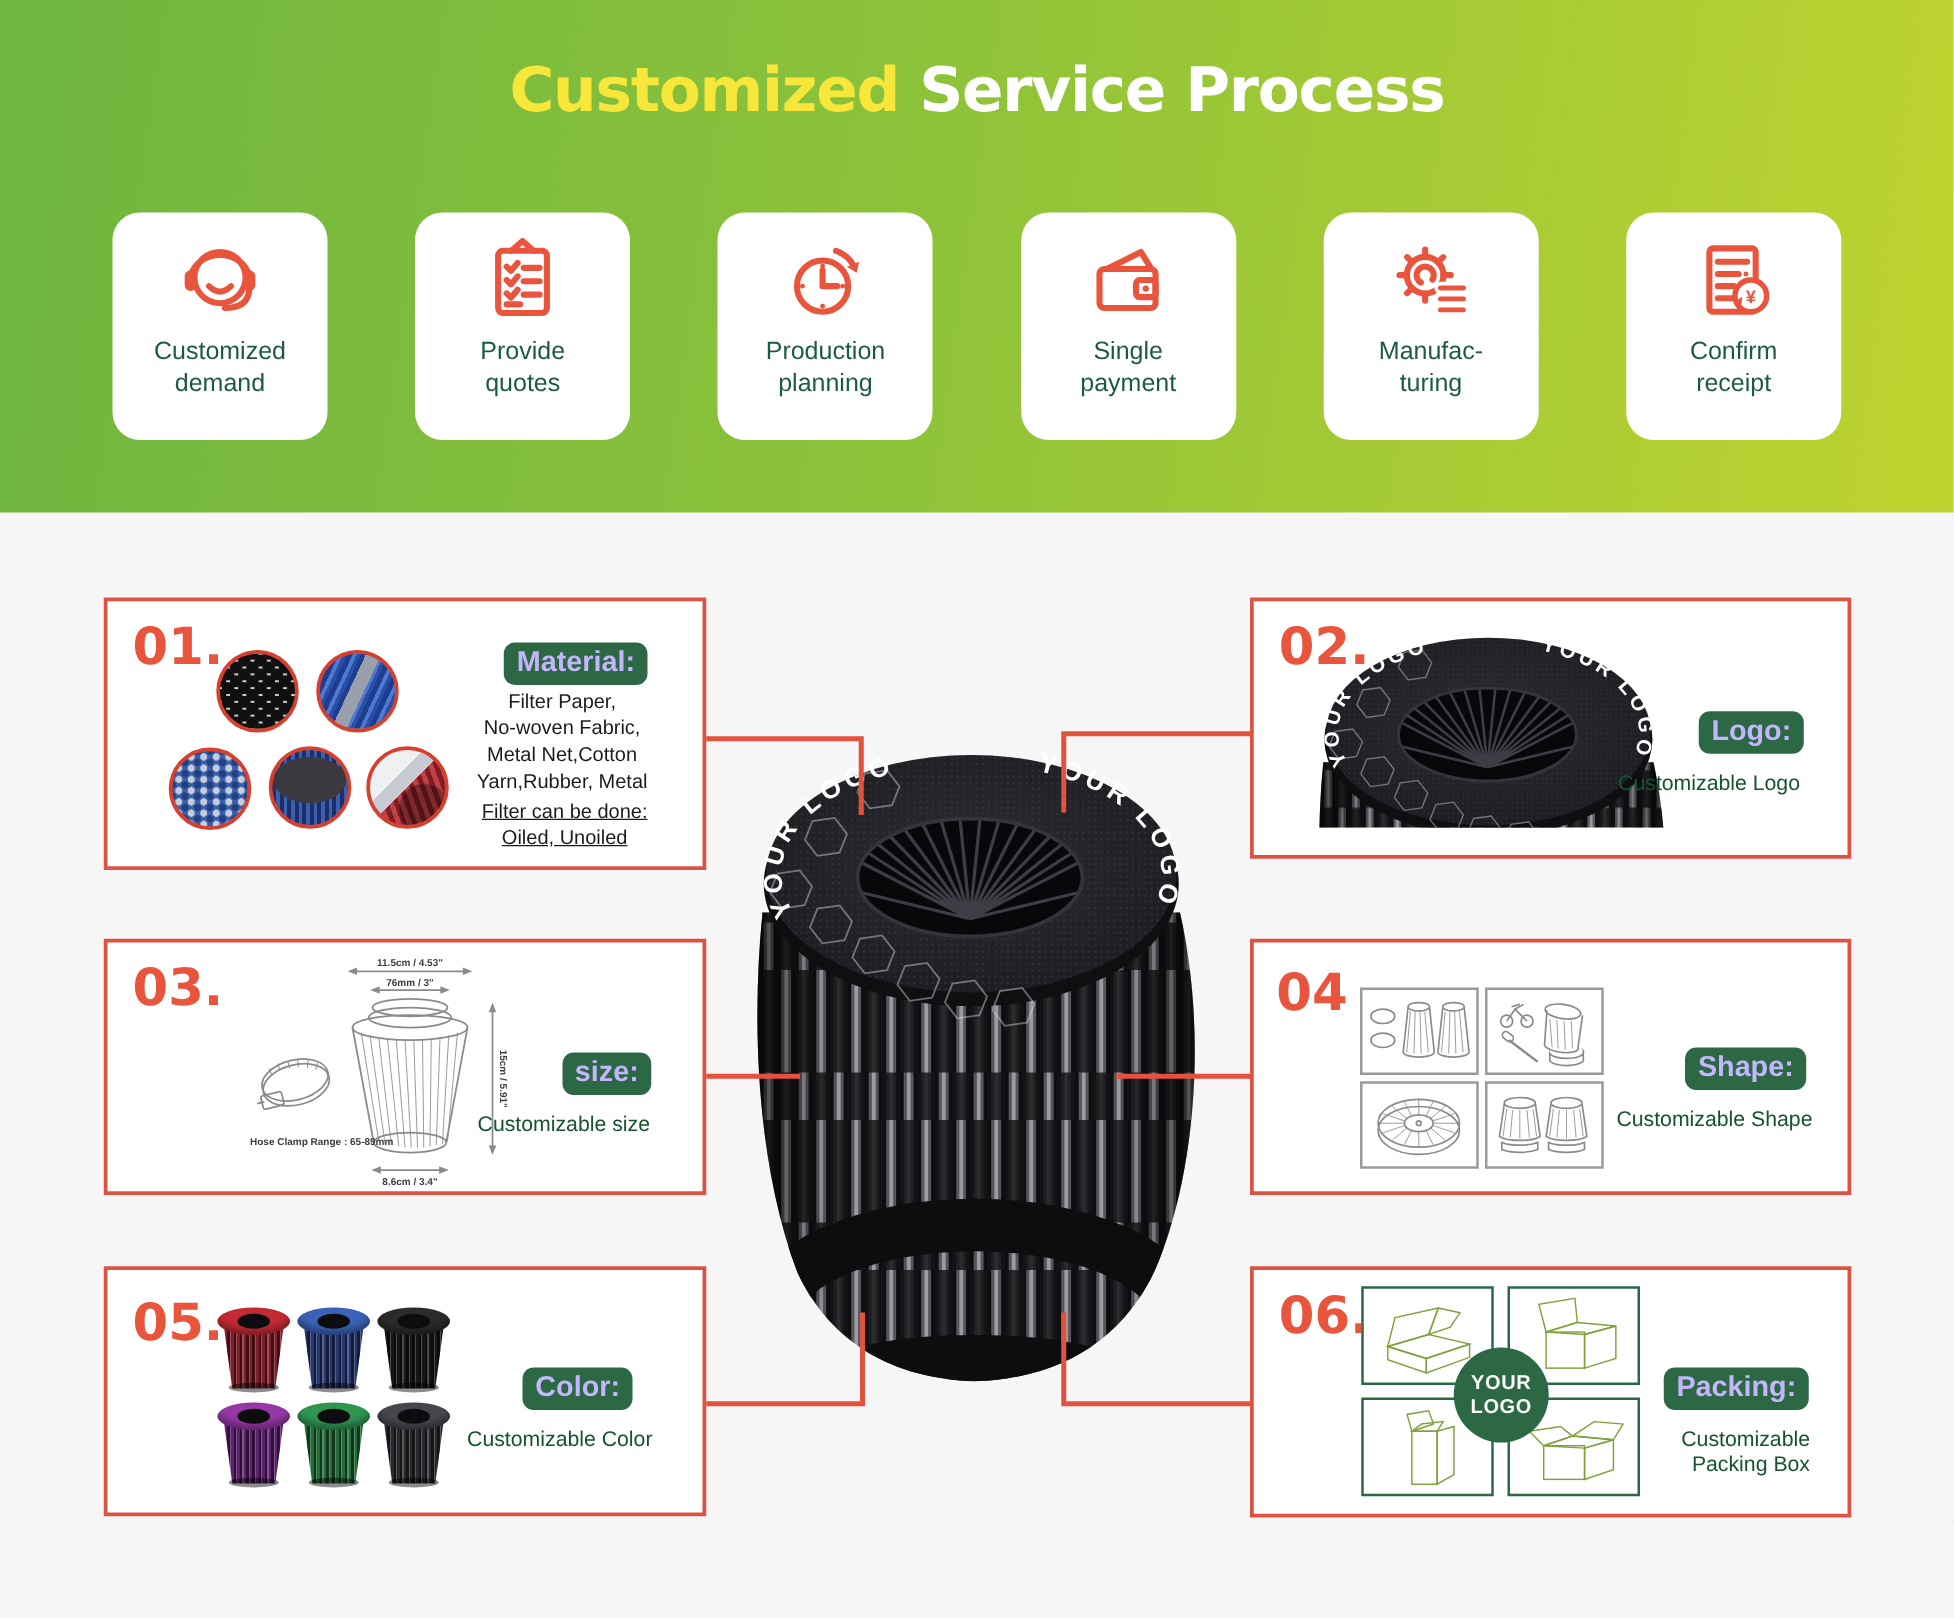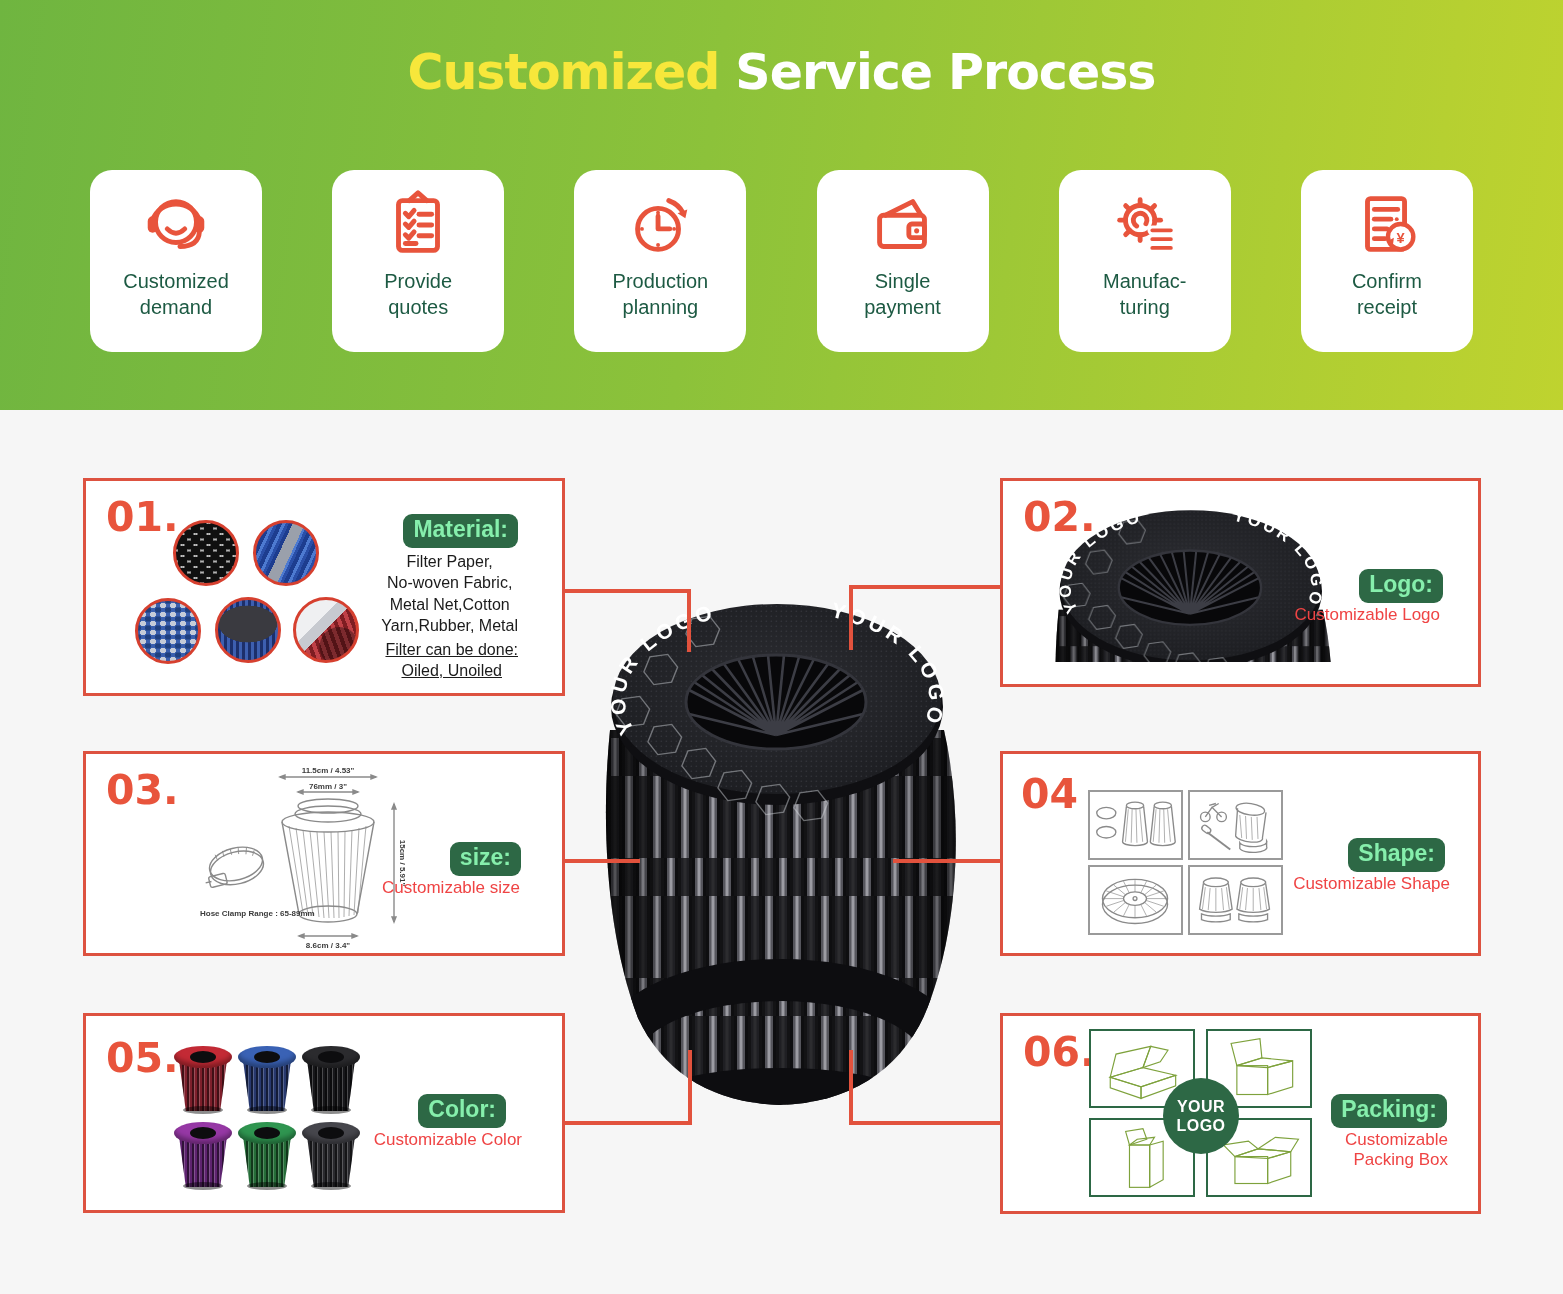--- a/index.html
+++ b/index.html
@@ -16,23 +16,23 @@
   .step-card{width:172px;height:182px;background:#ffffff;border-radius:22px;
              display:flex;flex-direction:column;align-items:center;}
   .step-card svg{margin-top:16px;width:78px;height:78px;}
   .step-label{margin-top:4px;text-align:center;font-size:20px;line-height:1.3;color:#1d5a43;}
   .ic{stroke:#e8543c;fill:none;stroke-width:5;stroke-linecap:round;stroke-linejoin:round;}
   .icf{fill:#e8543c;stroke:none;}
   
   .sbox{position:absolute;background:#ffffff;border:3px solid #dd5240;box-sizing:border-box;}
   .num{position:absolute;left:20px;top:12px;font-family:"DejaVu Sans",sans-serif;
        font-weight:bold;font-size:41px;color:#e8543c;}
-  .pill{position:absolute;display:inline-block;background:#2d6845;color:#86efac;
+  .pill{position:absolute;display:inline-block;background:#2d6845;color:#c4b5fd;
         font-weight:bold;font-size:23px;padding:2px 10px 5px;border-radius:9px;}
-  .desc{position:absolute;font-size:17px;color:#ef4444;text-align:right;}
+  .desc{position:absolute;font-size:17px;color:#14532d;text-align:right;margin-top:12px;}
   .small-lines{position:absolute;font-size:16px;line-height:1.33;color:#1b1b1b;text-align:center;}
   
   .mcircle{position:absolute;width:66px;height:66px;border-radius:50%;
            border:3px solid #d6402f;box-sizing:border-box;overflow:hidden;}
   .mc-honeycomb{background-color:#cfcfcf;
      background-image:radial-gradient(circle,#101010 55%,transparent 60%),
                       radial-gradient(circle,#101010 55%,transparent 60%);
      background-size:13px 11px;background-position:0 0,6.5px 5.5px;}
   .mc-bluepleat{background:linear-gradient(115deg,transparent 42%,#9aa0ab 42% 56%,transparent 56%),
      repeating-linear-gradient(115deg,#1d3d8f 0 4px,#4d7ad0 4px 7px,#2a4fa8 7px 10px);}

